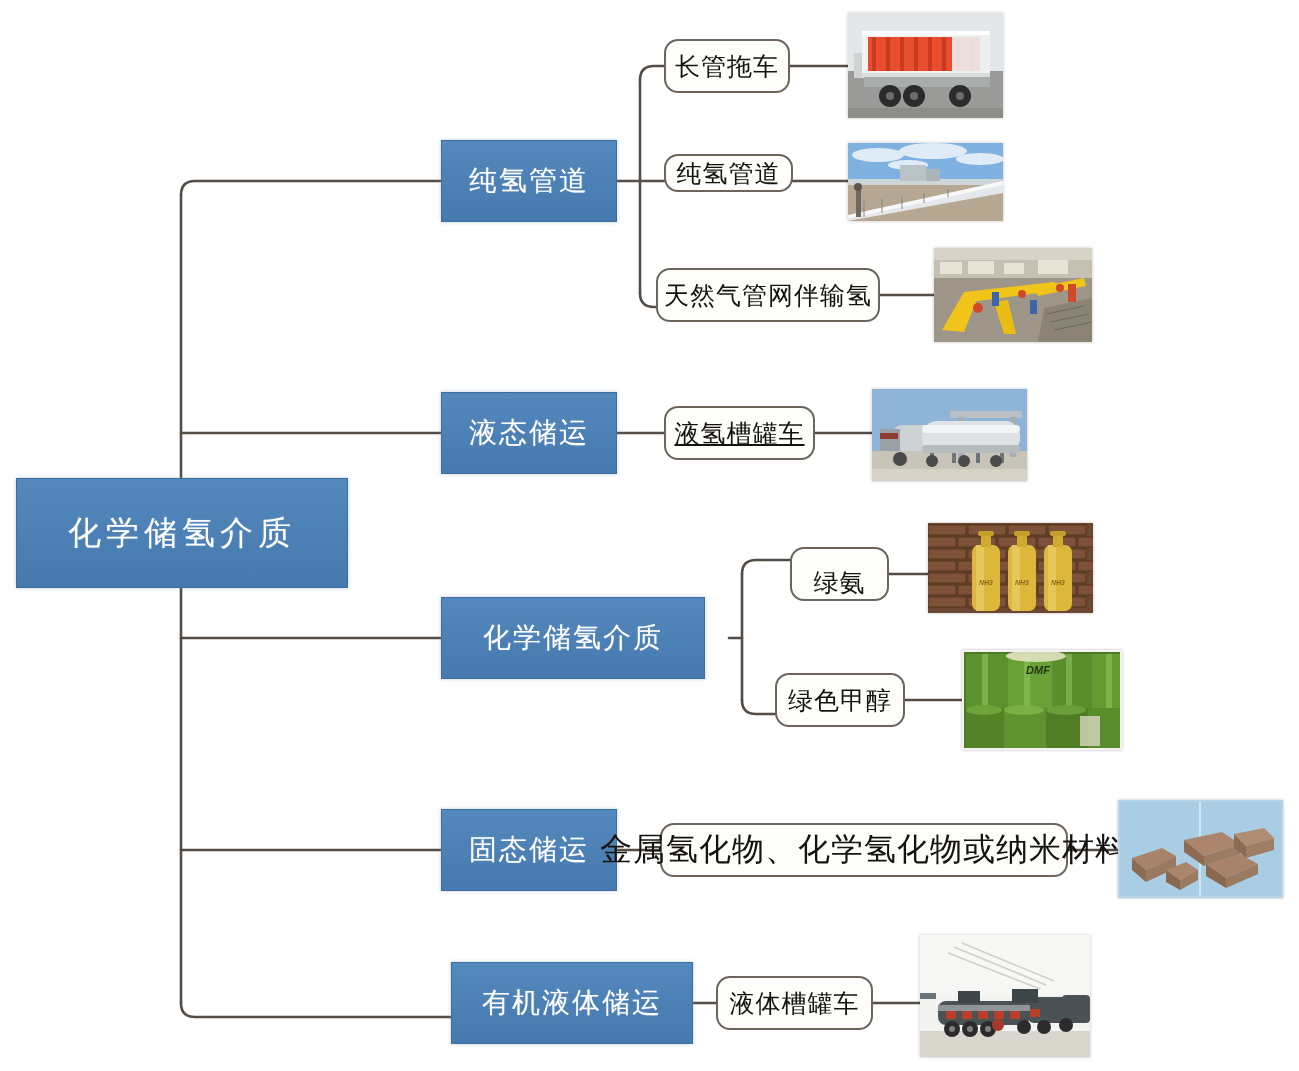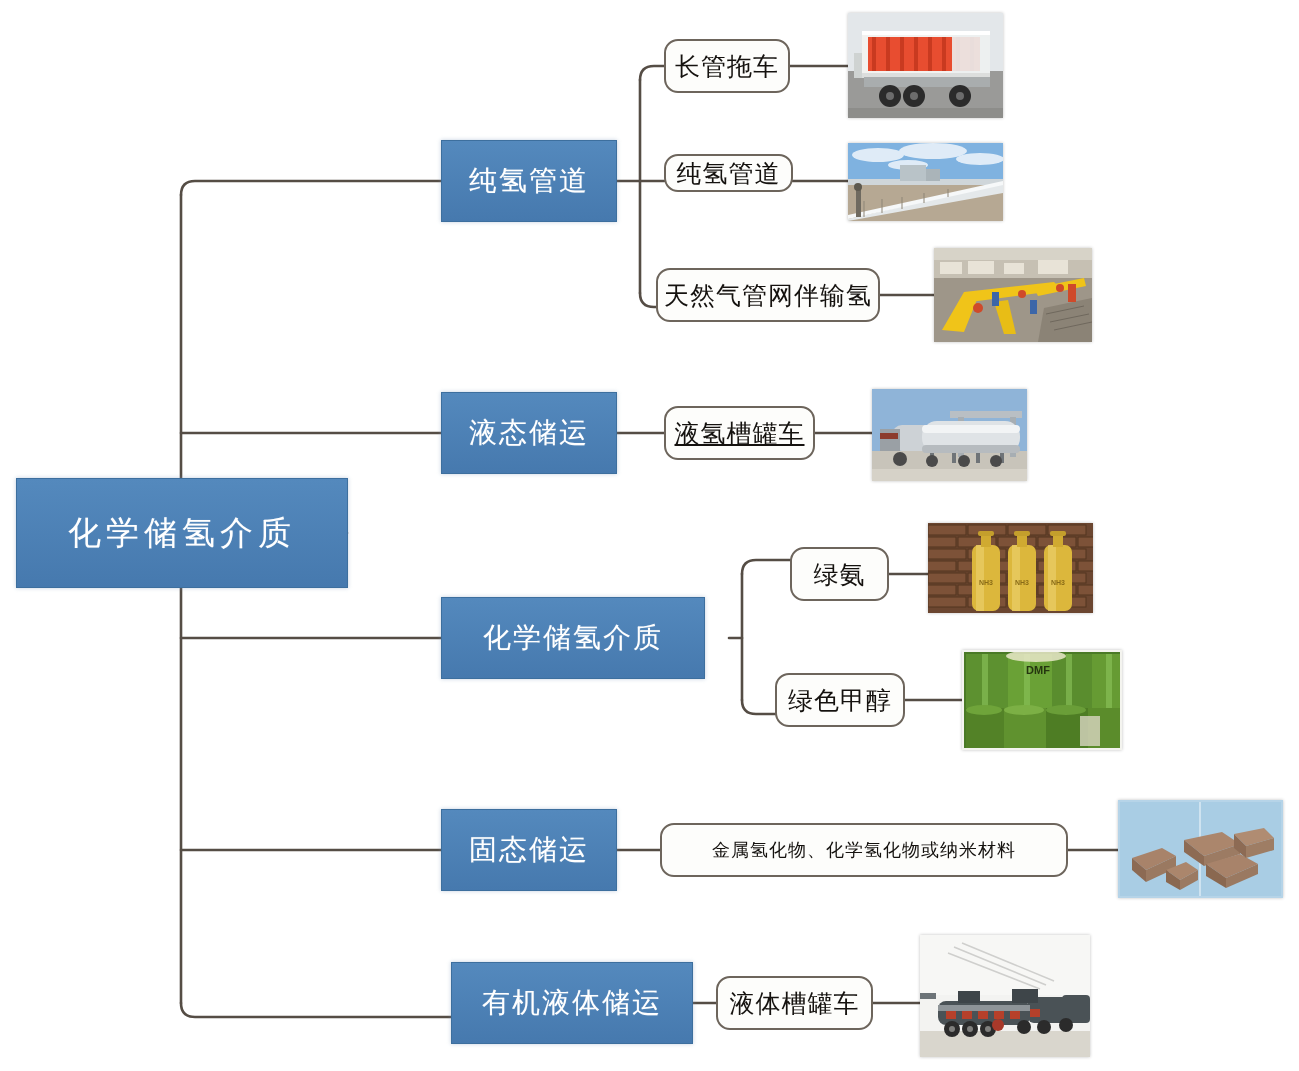--- a/index.html
+++ b/index.html
@@ -54,28 +54,29 @@
     color: #15120f;
     display: flex;
     align-items: center;
     justify-content: center;
     text-align: center;
     font-size: 25px;
     letter-spacing: 1px;
     box-sizing: border-box;
     white-space: nowrap;
   }
-  .node-pill.small { font-size: 18px; }
+  .node-pill.small { font-size: 32px; }
 
   
   .photo {
     position: absolute;
     overflow: hidden;
     background: #8b5cf6;
     box-shadow: 0 0 3px rgba(0,0,0,0.25);
+    font-style: italic;
   }
   .photo svg { display: block; width: 100%; height: 100%; }
 </style>
 </head>
 <body>
 
 <div id="canvas">
 
   <svg id="wires" viewBox="0 0 1299 1071" xmlns="http://www.w3.org/2000/svg">
     <g fill="none" stroke="#554d45" stroke-width="2.6" stroke-linecap="round" stroke-linejoin="round">
@@ -143,21 +144,21 @@
   </div>
 
   <div class="node-pill" style="left:664px; top:406px; width:151px; height:54px;text-decoration:underline;">
     <span>液氢槽罐车</span>
   </div>
 
   <div class="node-blue node-l2" style="left:441px; top:597px; width:264px; height:82px;">
     <span>化学储氢介质</span>
   </div>
 
-  <div class="node-pill" style="left:790px; top:547px; width:99px; height:54px;">
+  <div class="node-pill" style="left:790px; top:547px; width:99px; height:54px;align-items:flex-end;">
     <span>绿氨</span>
   </div>
 
   <div class="node-pill" style="left:775px; top:673px; width:130px; height:54px;">
     <span>绿色甲醇</span>
   </div>
 
   <div class="node-blue node-l2" style="left:441px; top:809px; width:176px; height:82px;">
     <span>固态储运</span>
   </div>

